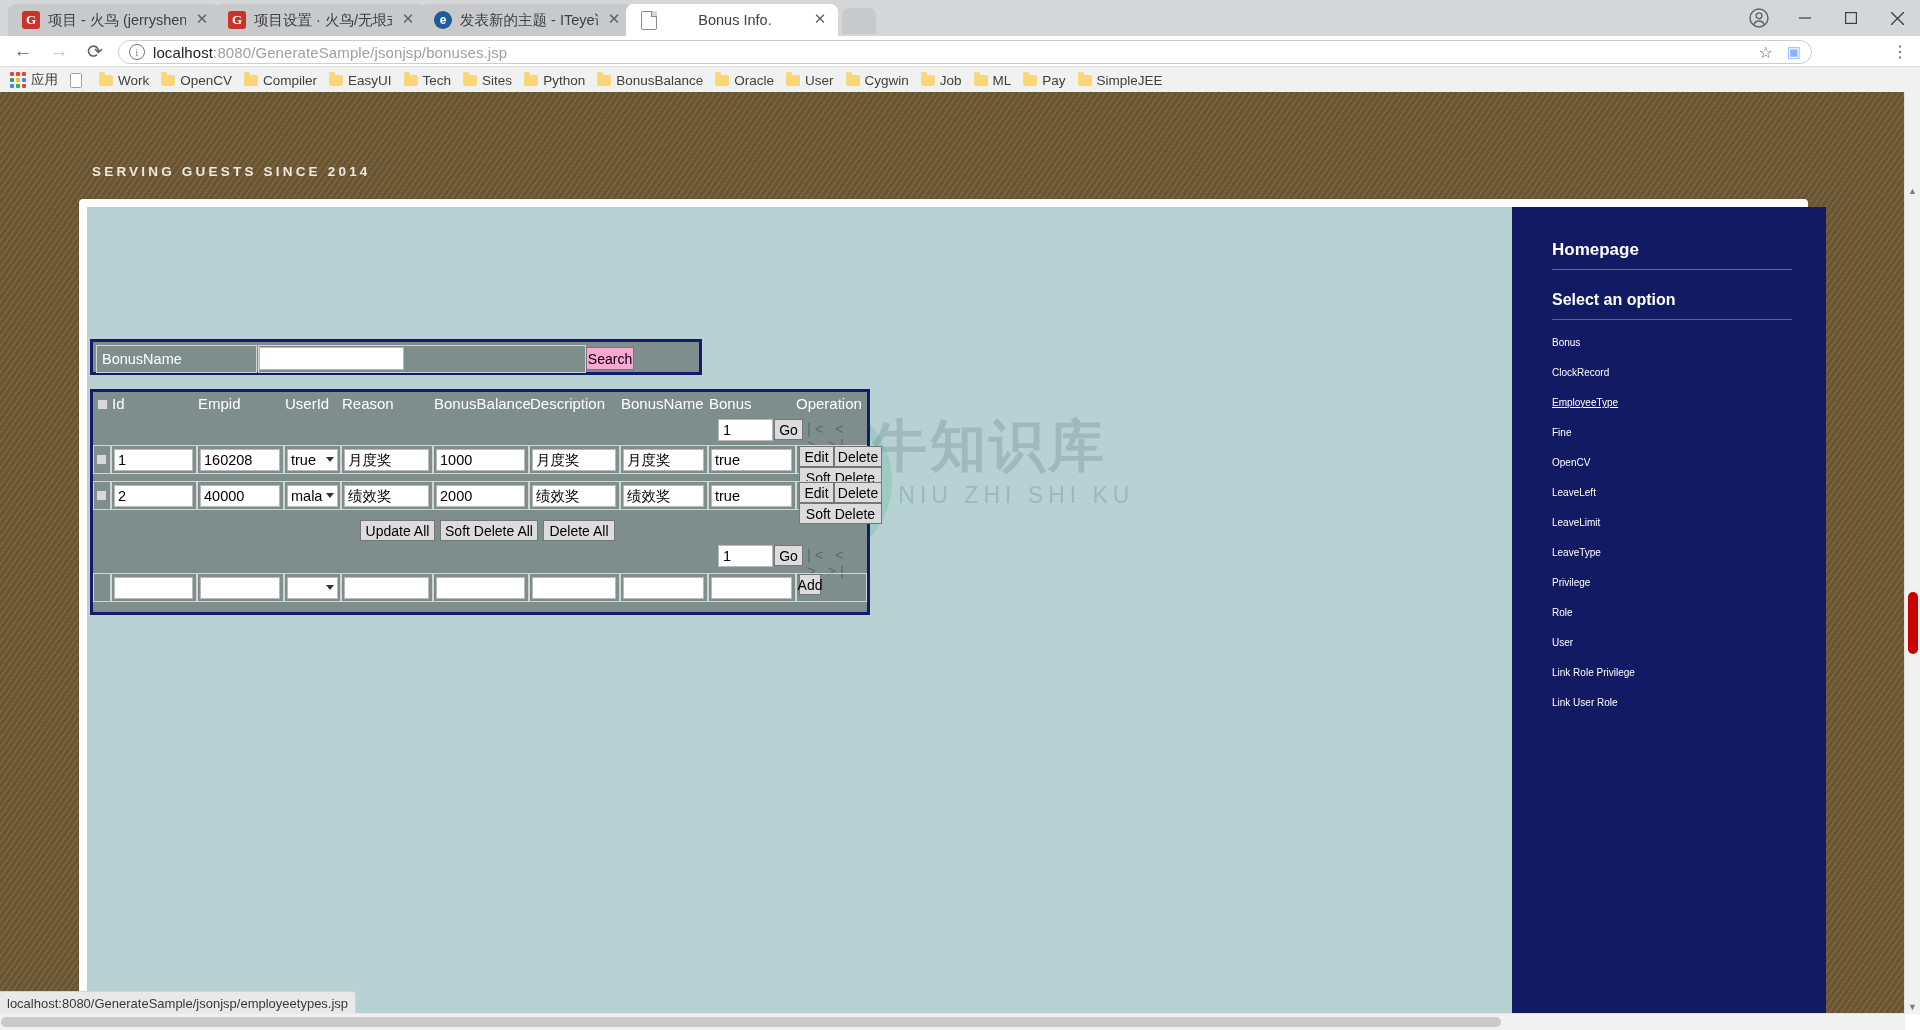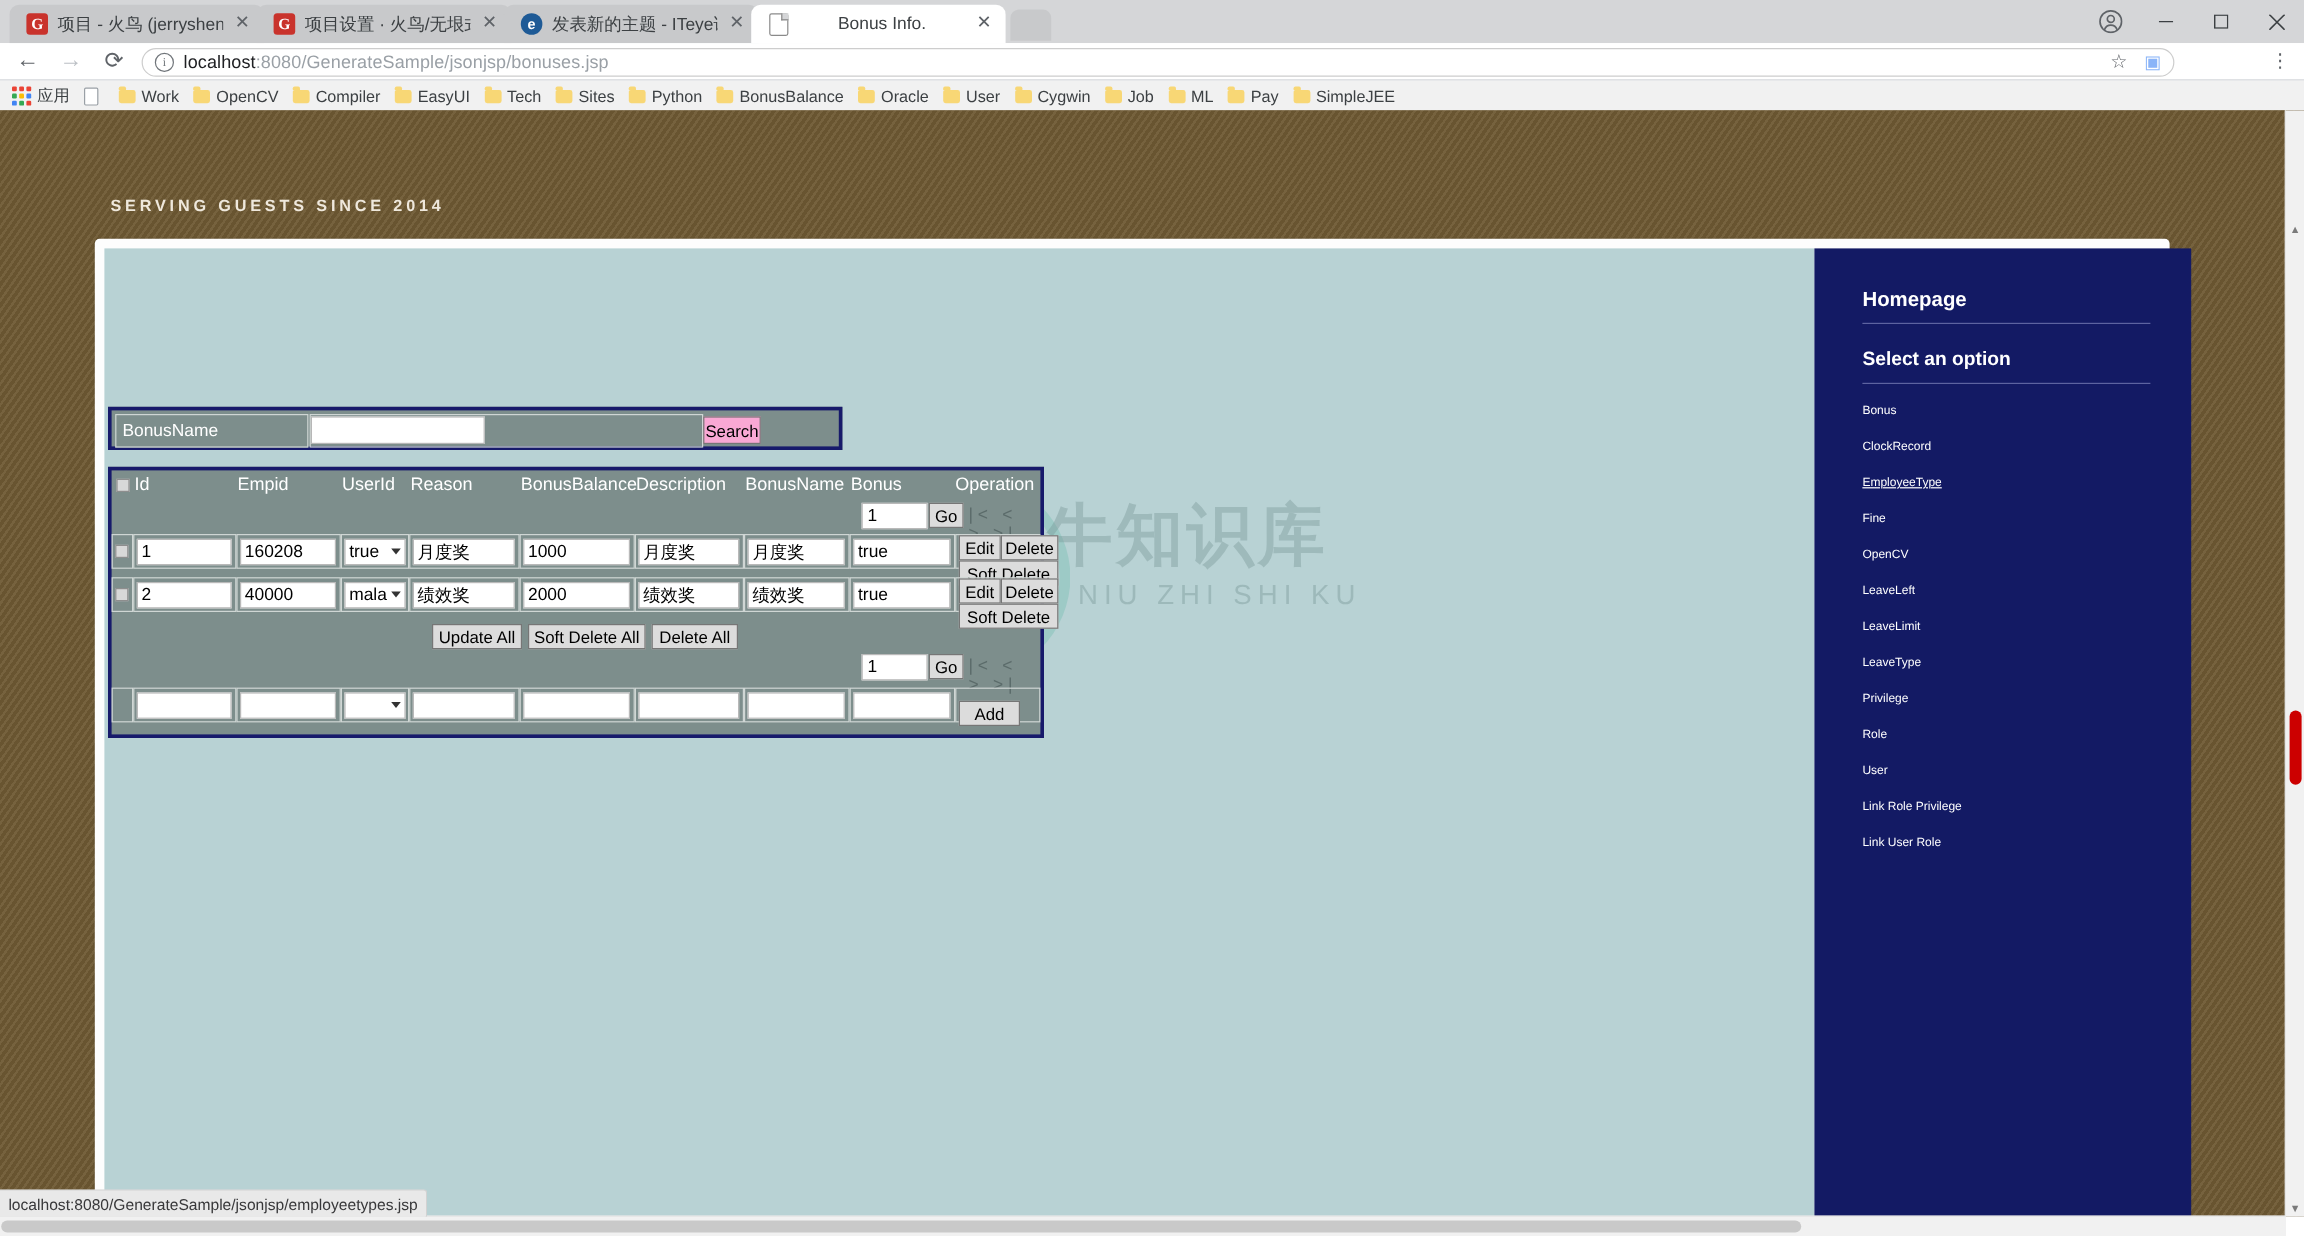--- a/index.html
+++ b/index.html
@@ -479,21 +479,21 @@
           <div class="inp" style="left:530px;top:4px;width:81px">
               <span></span>
             </div>
 
           <div class="cell" style="left:615px;top:0;width:88px"></div>
           <div class="inp" style="left:618px;top:4px;width:81px">
               <span></span>
             </div>
 
           <div class="cell" style="left:703px;top:0;width:71px"></div>
-          <div class="btn" style="left:706px;top:11px;width:51px">Add</div>
+          <div class="btn" style="left:706px;top:1px;width:22px">Add</div>
         </div>
 
       </div>
     </div>
 
     <div class="sidebar"></div>
     <div class="sidebar-inner">
       <div class="sb-home">Homepage</div>
       <div class="sb-rule"></div>
       <div class="sb-opt">Select an option</div>

